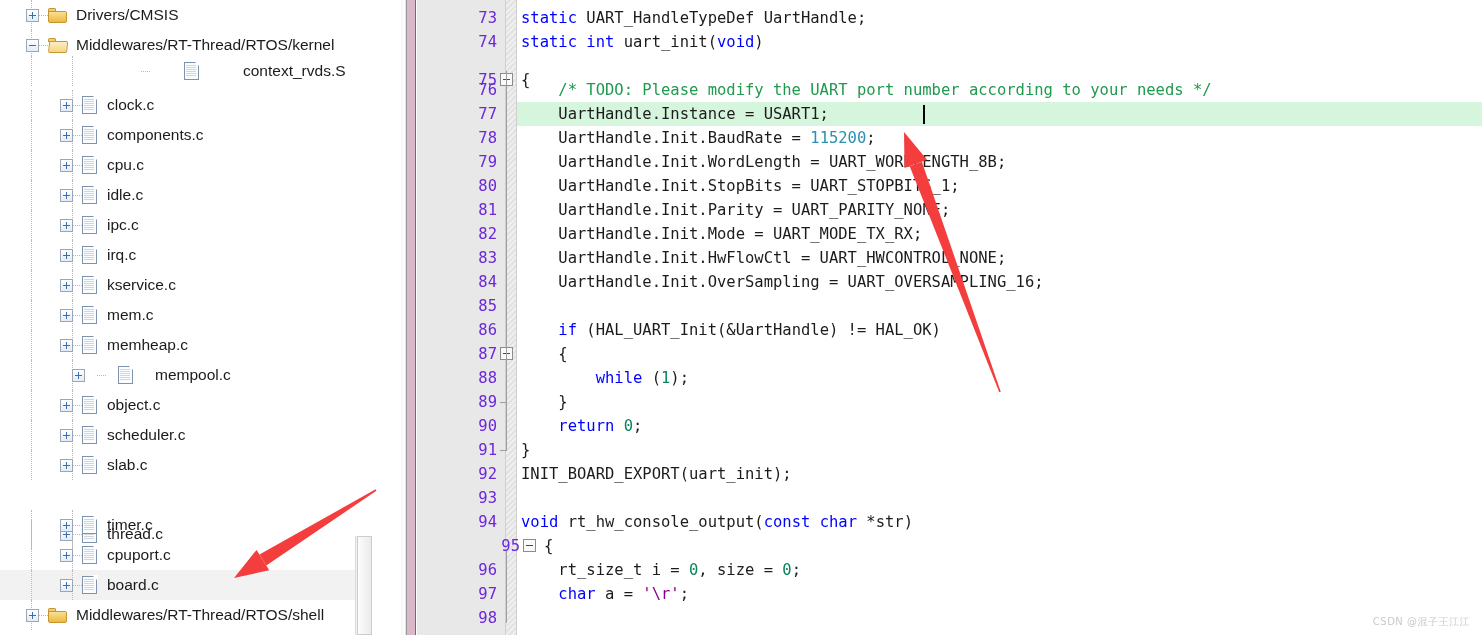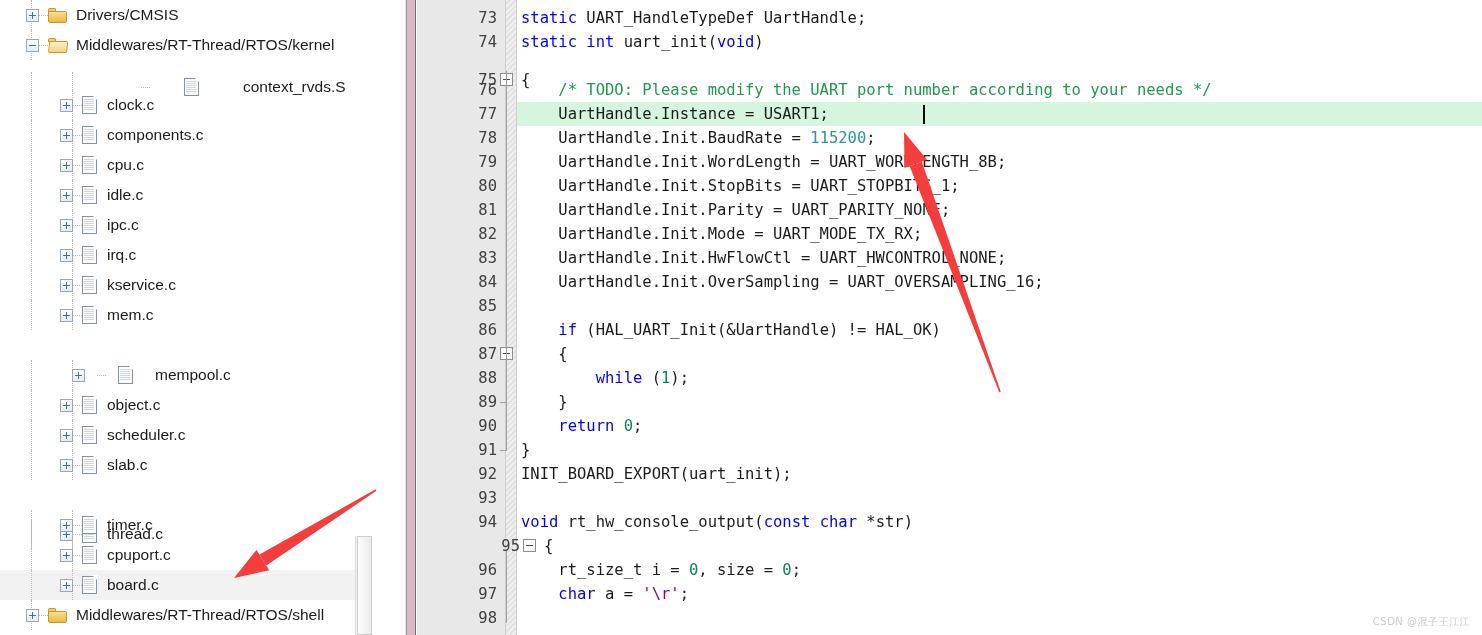--- a/index.html
+++ b/index.html
@@ -148,21 +148,21 @@
   .code-line {
     position: absolute; left: 0; right: 0; height: 24px;
     line-height: 24px;
     font-family: "DejaVu Sans Mono", monospace;
     font-size: 15.5px;
     white-space: pre;
   }
   .lnum {
     position: absolute; left: 0; width: 80px;
     text-align: right;
-    color: #404040;
+    color: #6d28d9;
     font-family: "DejaVu Sans Mono", monospace;
     font-size: 15.5px;
   }
   .ltext {
     position: absolute; left: 104px;
     color: #1c1c1c;
     font-family: "DejaVu Sans Mono", monospace;
     font-size: 15.5px;
     white-space: pre;
   }
@@ -231,21 +231,21 @@
           <div class="guide" style="left: 31px;"></div>
           <div style="width: 26px; flex: 0 0 auto;"></div>
           <div class="expander"></div>
           <div class="dotlead"></div>
           <div class="icon-folder open">
             <div class="ftab"></div>
             <div class="fbody"></div>
           </div>
           <span class="folder-label">Middlewares/RT-Thread/RTOS/kernel</span>
         </div>
-        <div class="tree-row" style="top: 72px; position: absolute; left: 0px; right: 0px; gap: 34px;">
+        <div class="tree-row" style="top: 56px; position: absolute; left: 0px; right: 0px; gap: 34px;">
           <div class="guide" style="left: 31px;"></div>
           <div class="guide" style="left: 72px;"></div>
           <div style="width: 60px; flex: 0 0 auto;"></div>
           <div class="expander-space"></div>
           <div class="dotlead"></div>
           <div class="icon-file">
             <div class="fpage"></div>
             <div class="flines"></div>
             <div class="fcorner"></div>
           </div>
@@ -347,20 +347,33 @@
           <div class="guide" style="left: 72px;"></div>
           <div style="width: 60px; flex: 0 0 auto;"></div>
           <div class="expander plus"></div>
           <div class="dotlead"></div>
           <div class="icon-file">
             <div class="fpage"></div>
             <div class="flines"></div>
             <div class="fcorner"></div>
           </div>
           <span class="node-label">mem.c</span>
+        </div>
+        <div class="tree-row" style="top: 330px; position: absolute; left: 0px; right: 0px;">
+          <div class="guide" style="left: 31px;"></div>
+          <div class="guide" style="left: 72px;"></div>
+          <div style="width: 60px; flex: 0 0 auto;"></div>
+          <div class="expander plus"></div>
+          <div class="dotlead"></div>
+          <div class="icon-file">
+            <div class="fpage"></div>
+            <div class="flines"></div>
+            <div class="fcorner"></div>
+          </div>
+          <span class="node-label">memheap.c</span>
         </div>
         <div class="tree-row" style="top: 360px; position: absolute; left: 0px; right: 0px; gap: 12px;">
           <div class="guide" style="left: 31px;"></div>
           <div class="guide" style="left: 72px;"></div>
           <div style="width: 60px; flex: 0 0 auto;"></div>
           <div class="expander plus"></div>
           <div class="dotlead"></div>
           <div class="icon-file">
             <div class="fpage"></div>
             <div class="flines"></div>

